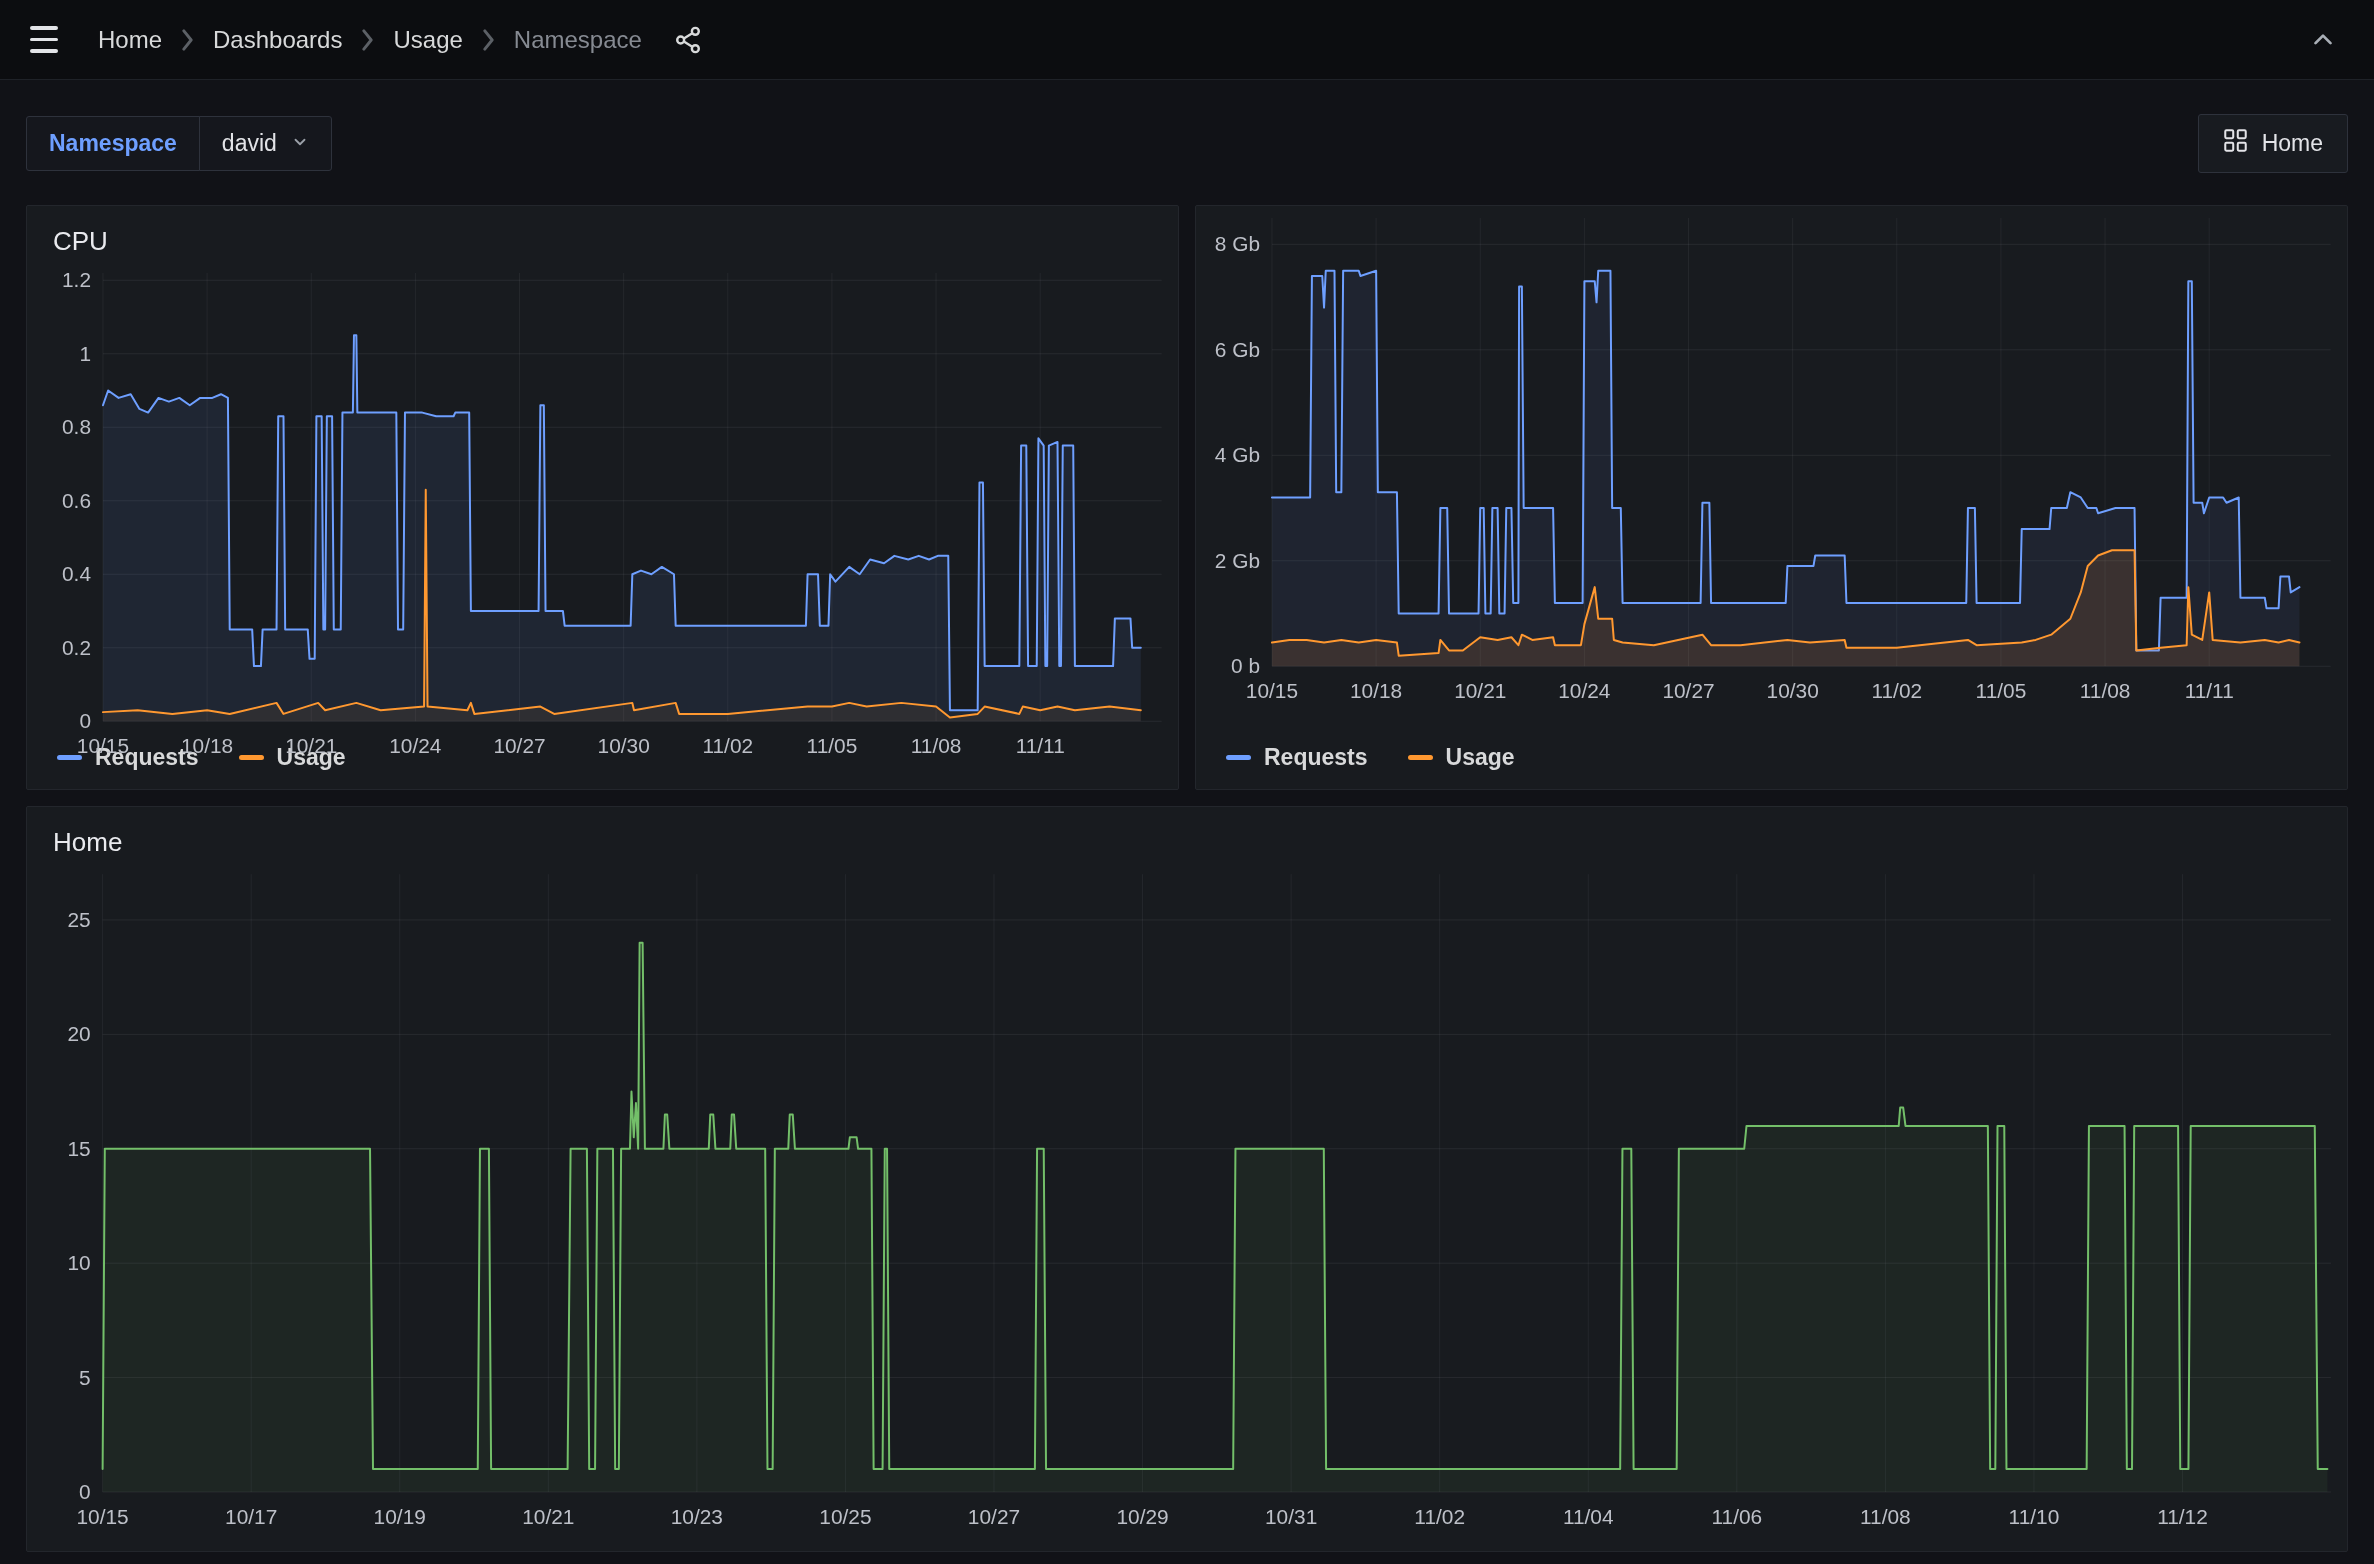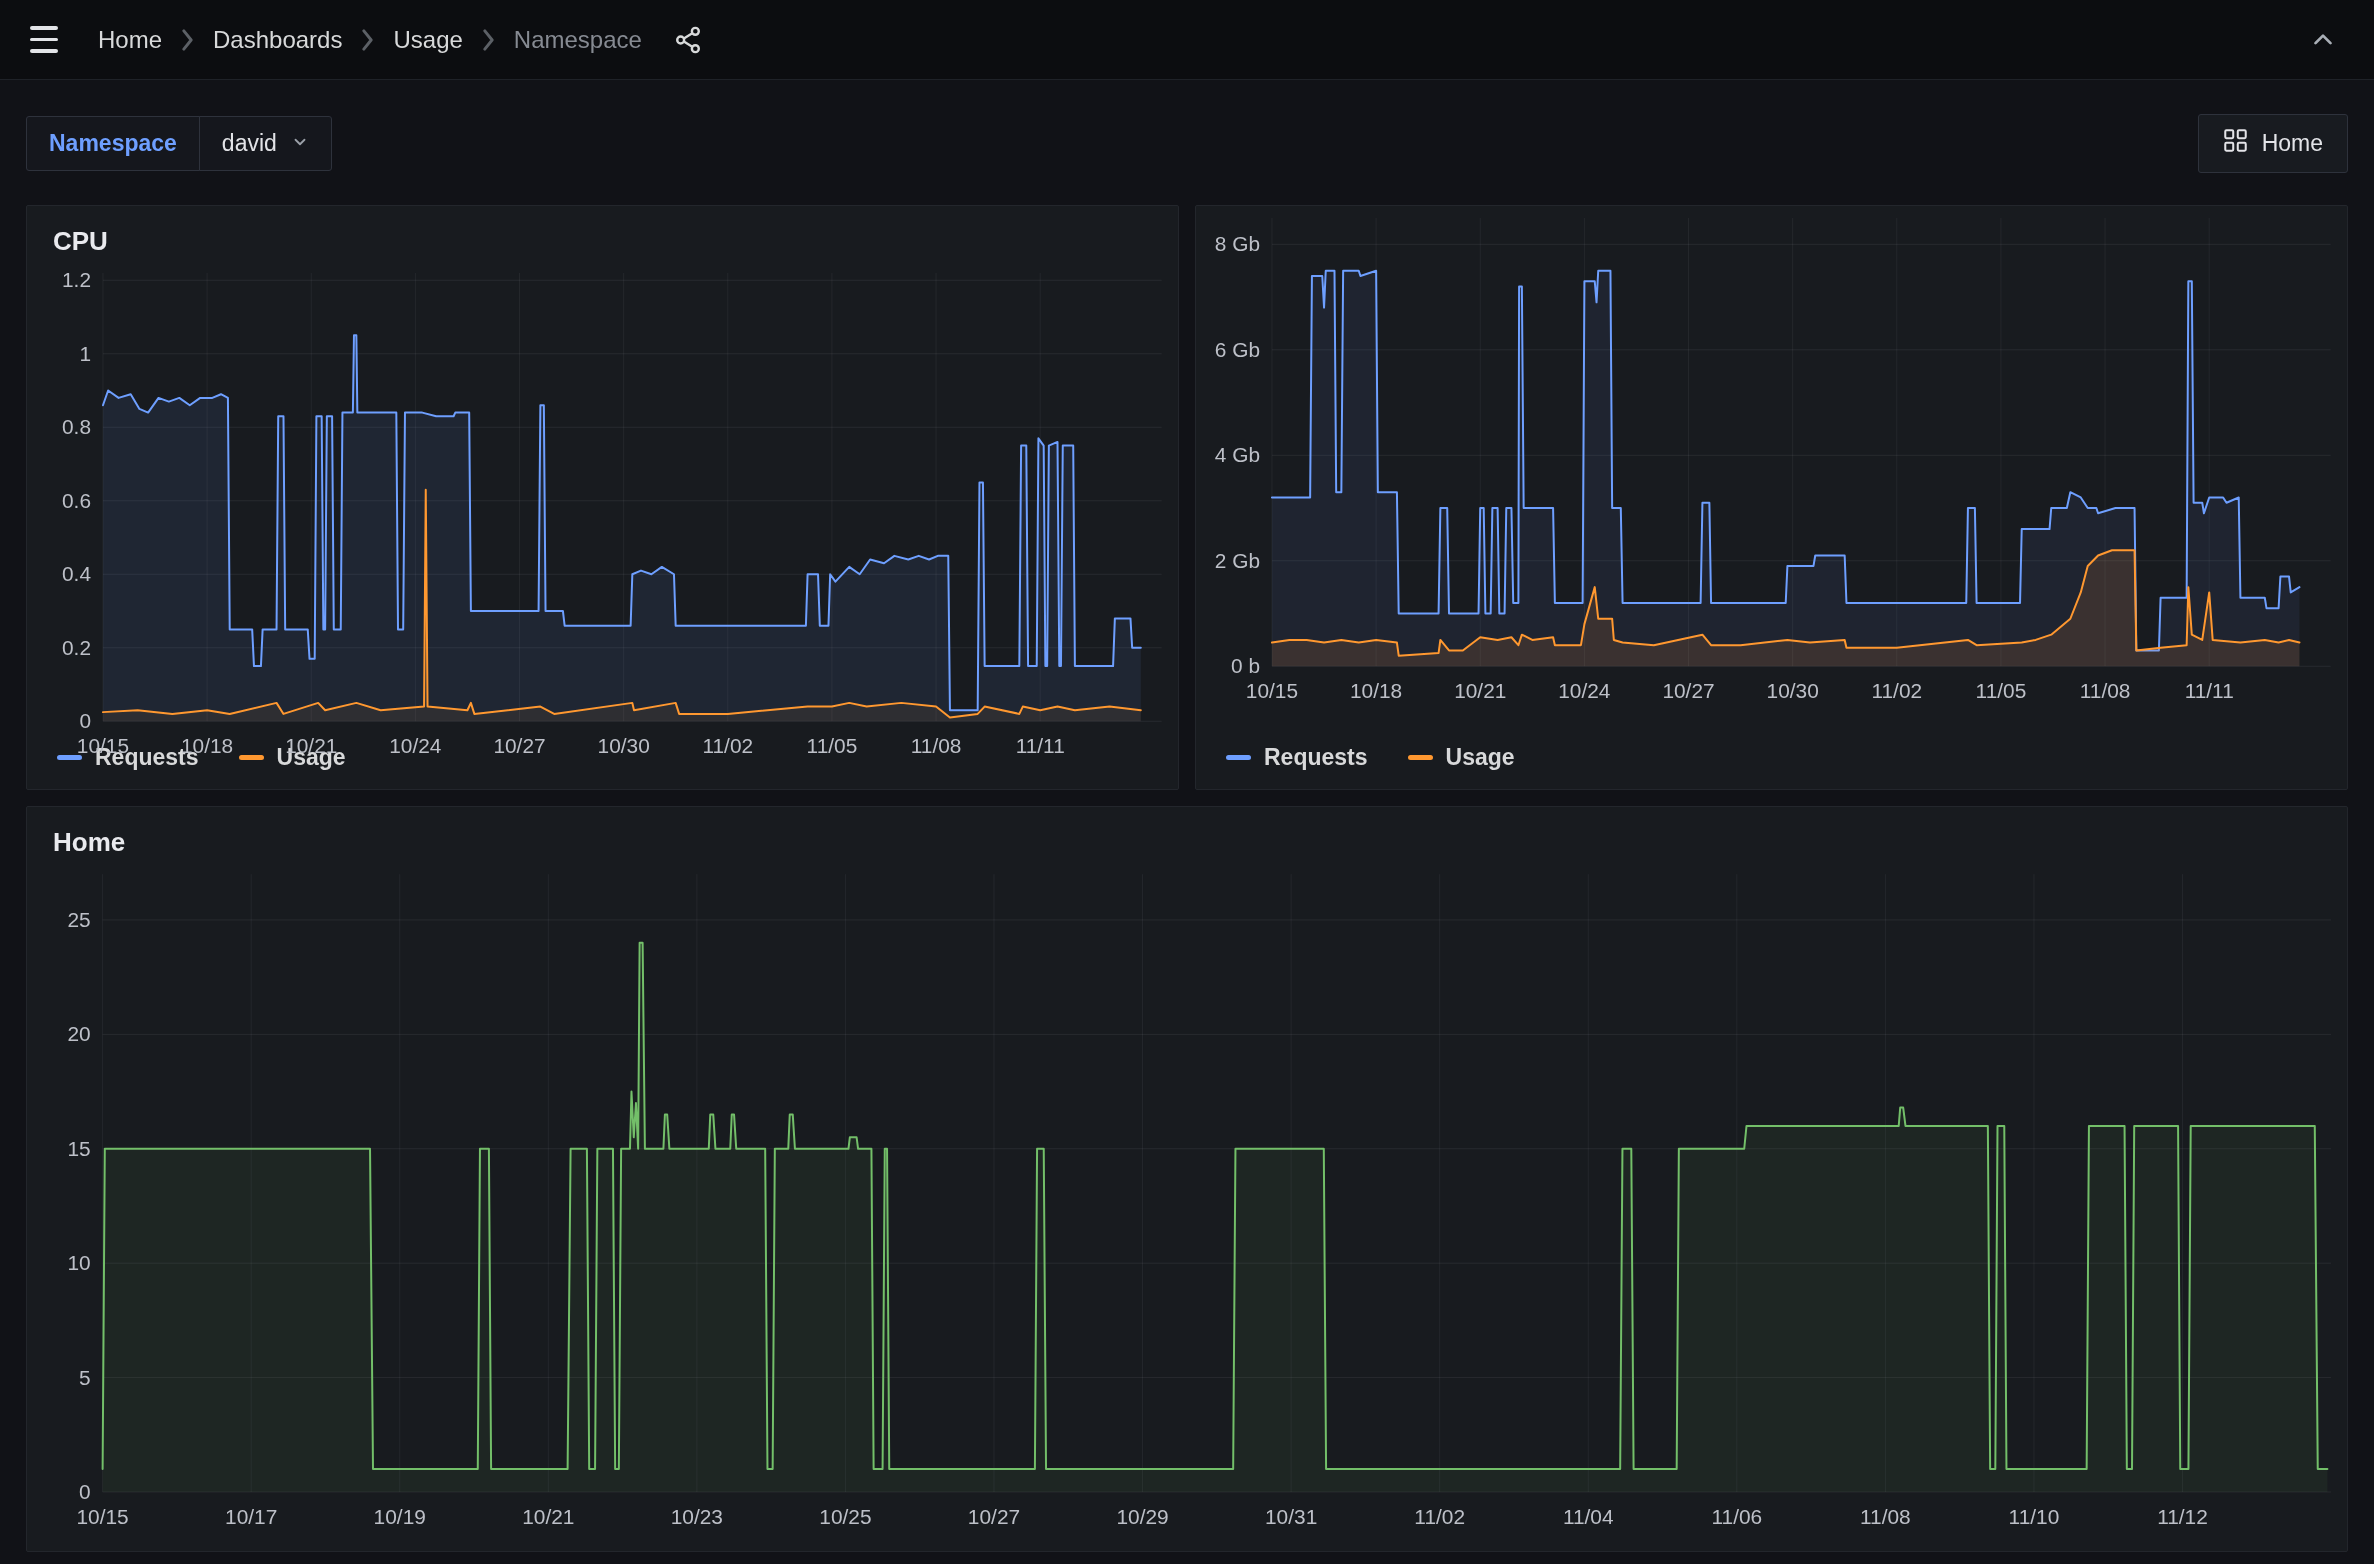--- a/index.html
+++ b/index.html
@@ -71,21 +71,21 @@
   .panel {
     background: #181b1f;
     border: 1px solid #23262c;
     border-radius: 2px;
     display: flex; flex-direction: column;
     min-width: 0; min-height: 0;
   }
   .panel-pods { grid-column: 1 / -1; }
   .panel-title {
     padding: 20px 26px 4px 26px;
-    font-size: 26px; font-weight: 700; color: #e9eaee;
+    font-size: 26px; font-weight: 400; color: #e9eaee;
   }
   .chart { flex: 1; min-height: 0; position: relative; }
   .chart svg { display: block; }
   .chart text { font-size: 21px; fill: #bdc0c8; }
   .legend {
     display: flex; align-items: center; gap: 40px;
     padding: 4px 26px 18px 30px;
     font-weight: bold;
   }
   .legend-item { display: flex; align-items: center; gap: 13px; font-size: 23px; color: #d8d9da; cursor: pointer; }

